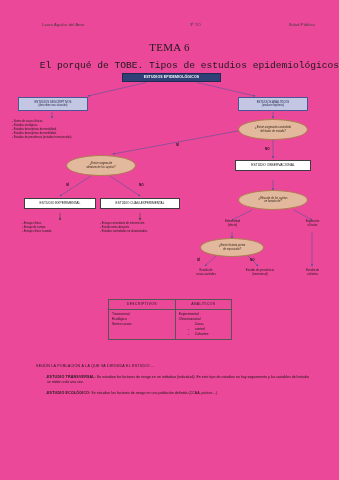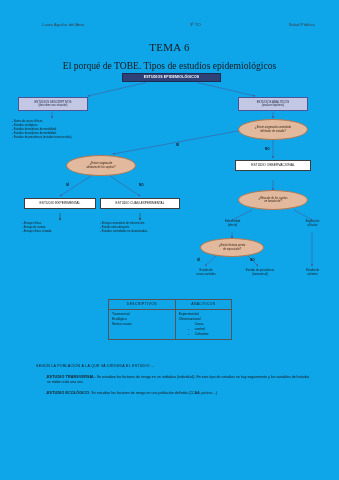--- a/index.html
+++ b/index.html
@@ -6,42 +6,42 @@
   body{
     width:339px;height:480px;
     background:#ffffff;
     font-family:"Liberation Sans", sans-serif;
     color:#111;
     overflow:hidden;
     position:relative;
   }
   .page{
     position:absolute;inset:0;
-    background:#0ea5e9;
+    background:#ec4899;
     box-sizing:border-box;
   }
   
   .doc-header{
     position:absolute;top:22px;left:42px;right:24px;
     display:flex;justify-content:space-between;align-items:flex-start;
     font-size:4.1px;color:#3b3b3b;letter-spacing:.1px;
   }
   .doc-header span{white-space:nowrap;}
   .hdr-mid{margin-left:18px;}
   
   .title{
     position:absolute;top:41px;left:0;right:0;
     text-align:center;
     font-family:"Liberation Serif", serif;
     font-size:11px;color:#1a1a1a;letter-spacing:.3px;
   }
   .subtitle{
     position:absolute;top:60px;left:0;right:0;
-    text-align:center;
-    font-family:Liberation Serif, serif;
+    text-align:right;
+    font-family:Liberation Mono, monospace;
     font-size:9.6px;color:#1a1a1a;
   }
   
   .flow{
     position:absolute;top:70px;left:0;width:339px;height:225px;
   }
   .flow svg{position:absolute;top:0;left:0;}
   .node{
     position:absolute;
     box-sizing:border-box;

